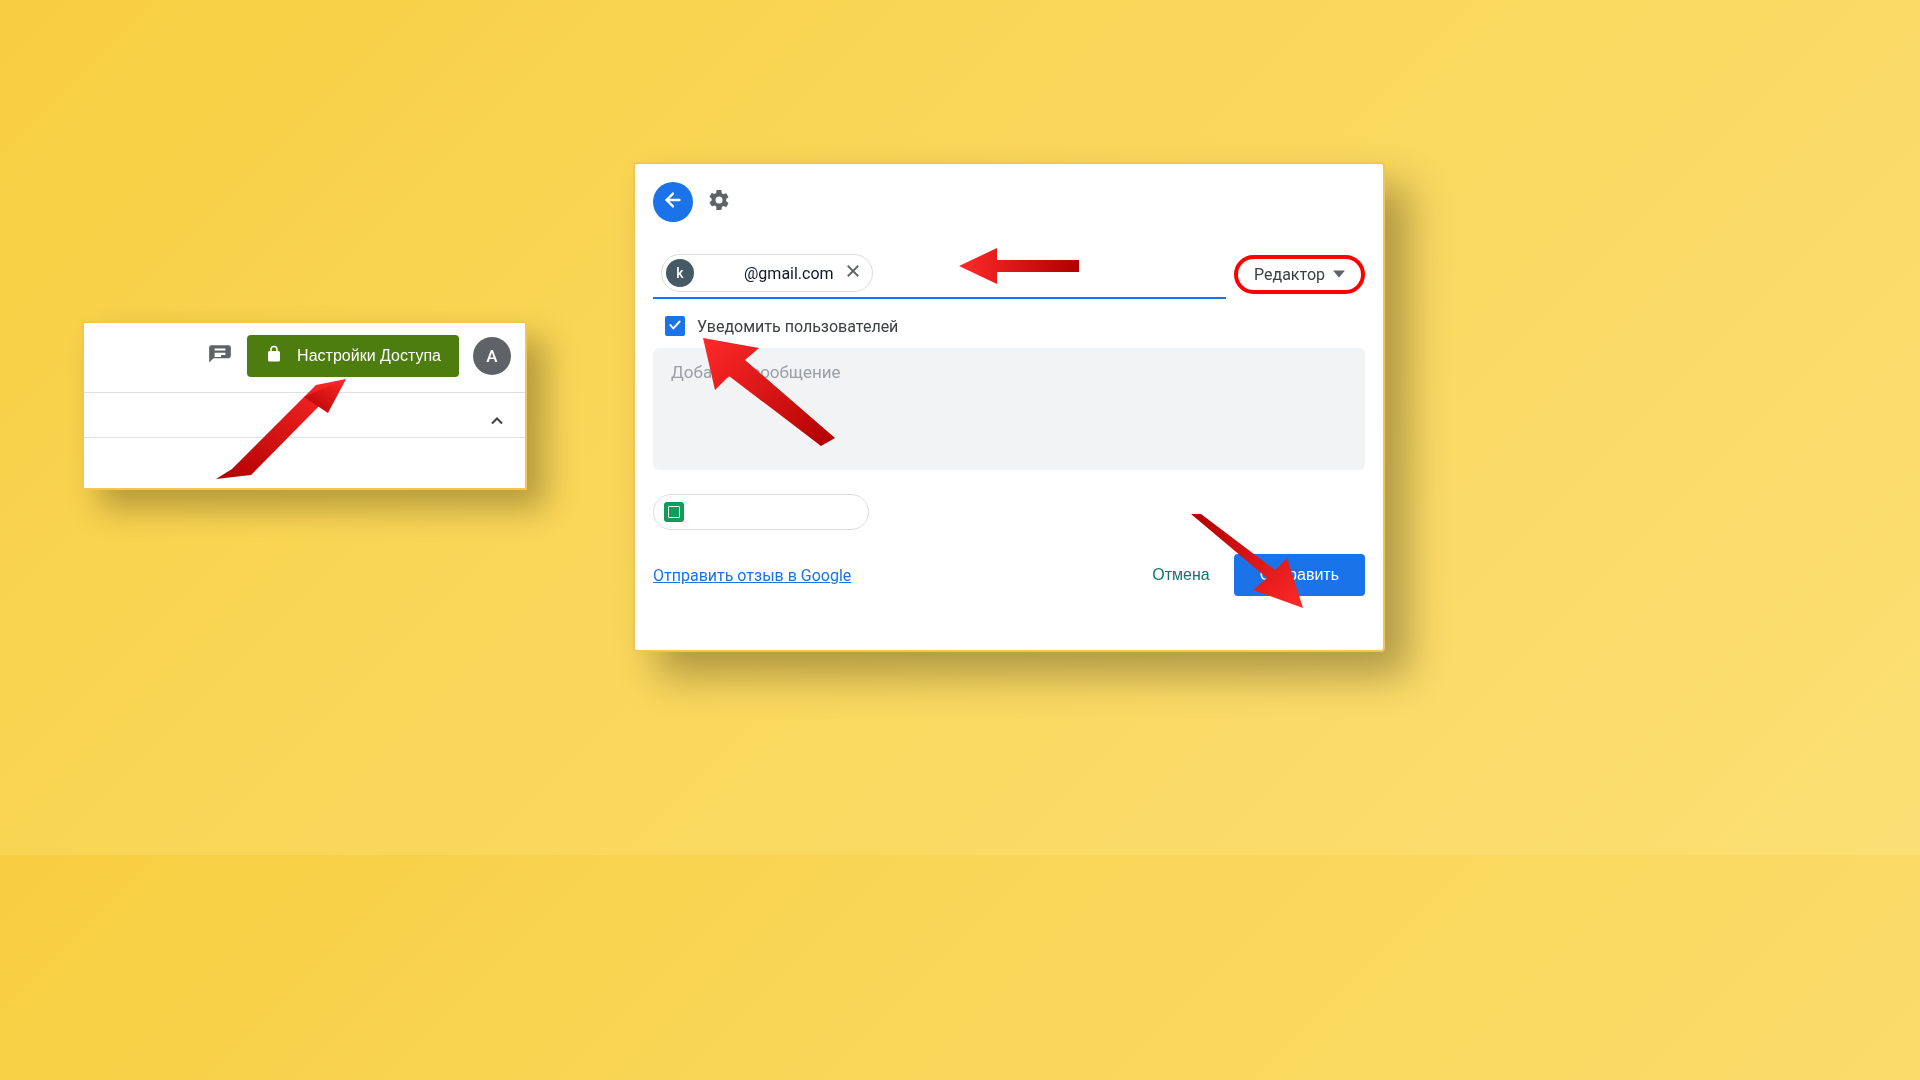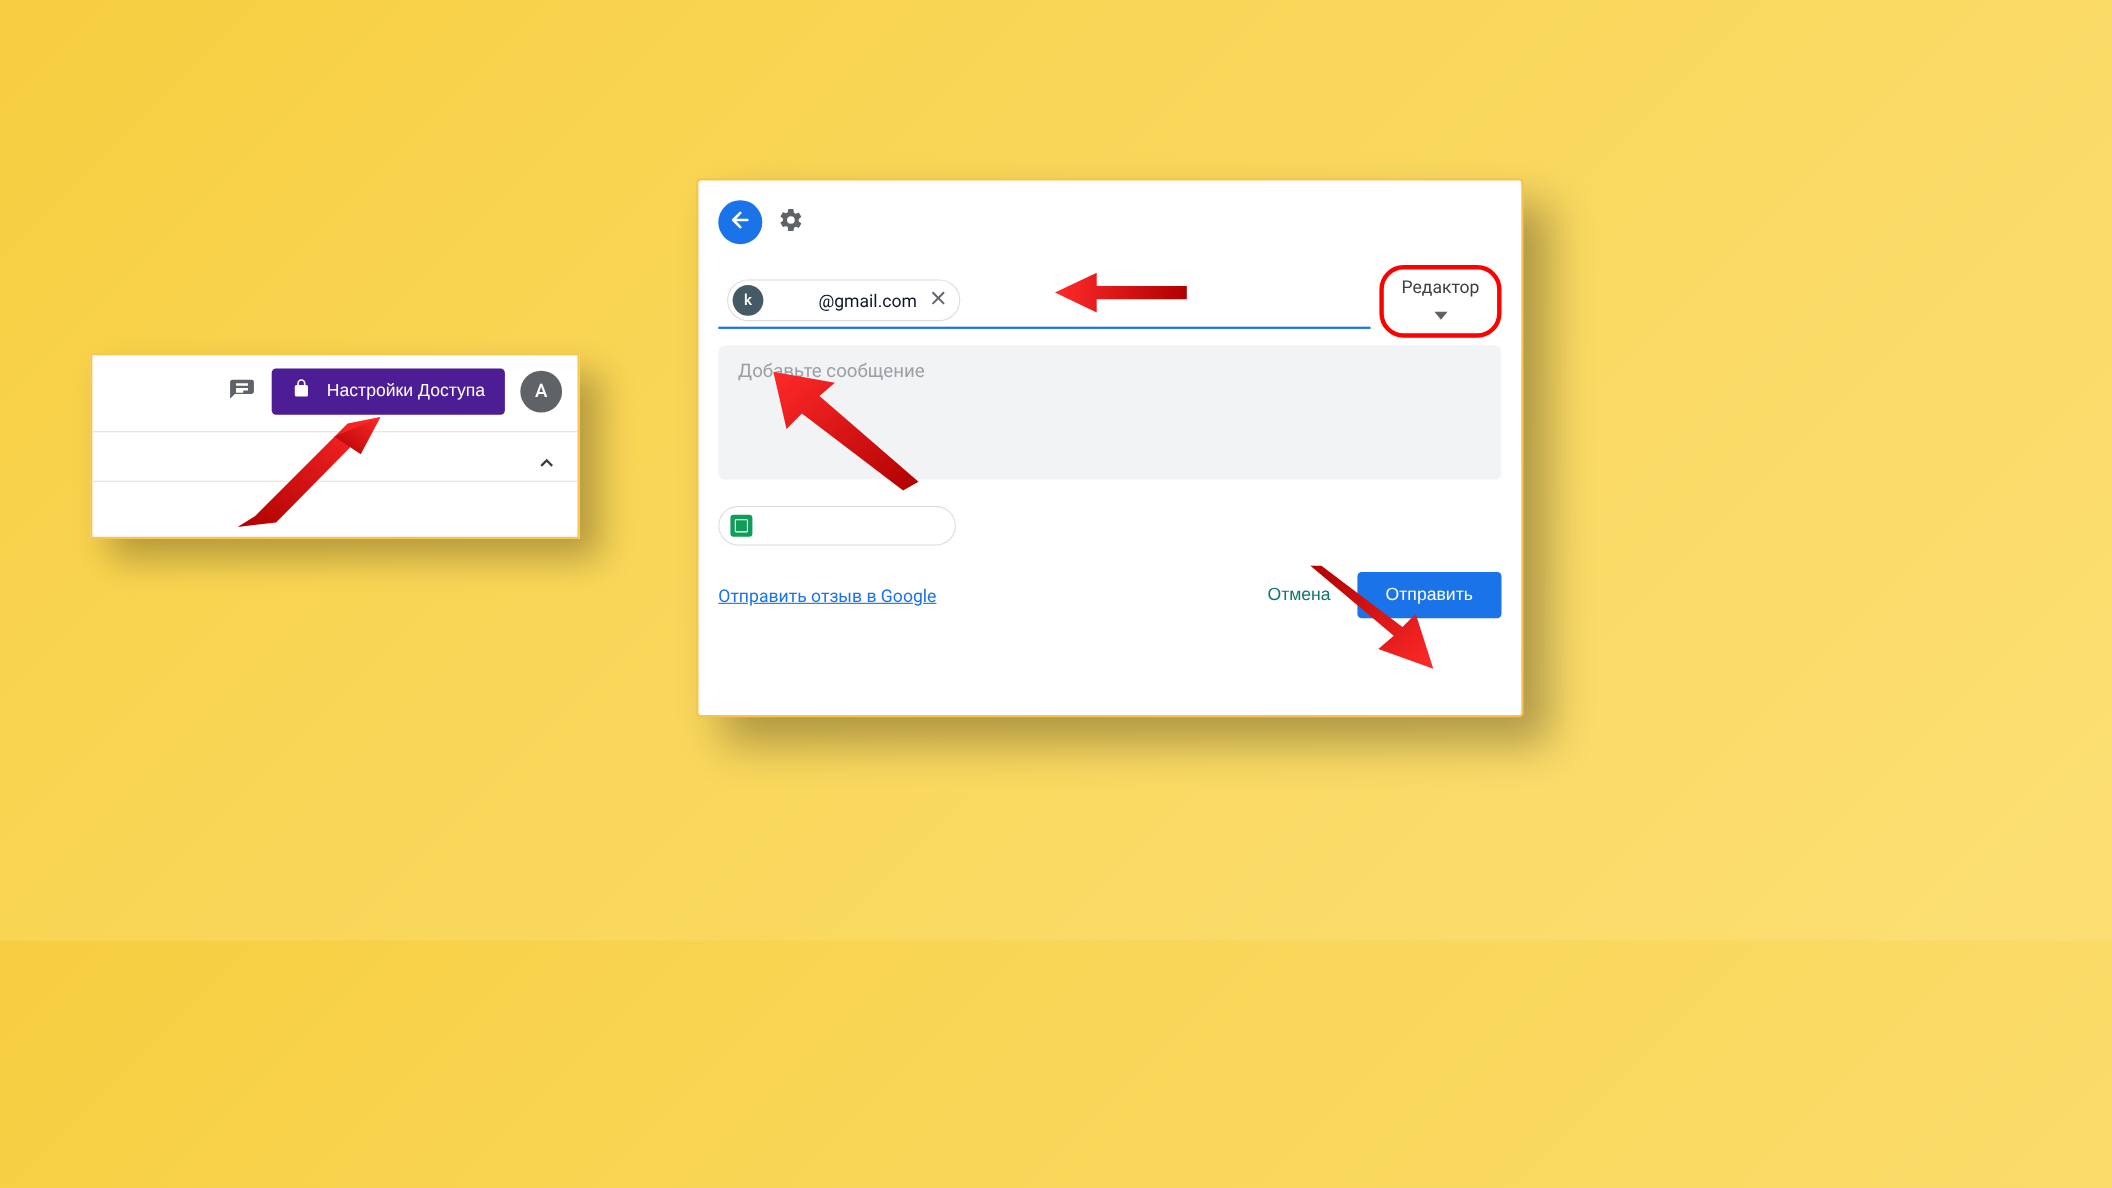--- a/index.html
+++ b/index.html
@@ -18,21 +18,21 @@
     box-shadow: 18px 18px 30px rgba(0,0,0,.28);
   }
   .snippet .toprow {
     height: 65px; display: flex; align-items: center; justify-content: flex-end;
     gap: 14px; padding-right: 14px;
   }
   .comment-icon {
     width: 26px; height: 26px; color: #5f6368;
   }
   .share-btn {
-    background: #4c1d95; color: #fff; border: none; border-radius: 4px;
+    background: #4d7c0f; color: #fff; border: none; border-radius: 4px;
     height: 42px; padding: 0 18px; font-size: 16px; font-weight: 500;
     display: inline-flex; align-items: center; gap: 14px; cursor: pointer;
   }
   .share-btn svg { width: 18px; height: 18px; }
   .avatar {
     width: 38px; height: 38px; border-radius: 50%; background: #5f6368;
     color: #fff; display: flex; align-items: center; justify-content: center;
     font-size: 17px; font-weight: 500;
   }
   .snippet .divider1 { border-top: 1px solid #e0e0e0; margin-top: 4px; }
@@ -84,21 +84,21 @@
   }
   .chip .ctext { font-size: 16px; color: #0f172a; padding-left: 40px; }
   .chip .cx { color: #5f6368; cursor: pointer; }
   .chip .cx svg { width: 18px; height: 18px; }
 
   .role-select {
     padding: 6px 16px; border-radius: 22px;
     display: inline-flex; align-items: center; gap: 8px; cursor: pointer;
     color: #3c4043; font-size: 16px;
     border: 4px solid #ff0000;
-    position: relative; z-index: 3; flex-direction: column;
+    position: relative; z-index: 3;
   }
   .role-select svg { width: 12px; height: 12px; color: #5f6368; }
 
   .notify-row {
     margin-top: 14px; display: flex; align-items: center; gap: 12px;
     padding-left: 12px;
   }
   .checkbox {
     width: 20px; height: 20px; border-radius: 2px; background: #1a73e8;
     display: flex; align-items: center; justify-content: center; cursor: pointer;
@@ -237,20 +237,30 @@
       <defs>
           <linearGradient id="rg2" x1="1" y1="0" x2="0" y2="0">
             <stop offset="0" stop-color="#b00000"></stop>
             <stop offset="1" stop-color="#ff2a2a"></stop>
           </linearGradient>
         </defs>
       <polygon fill="url(#rg2)" points="120,18 38,18 38,6 0,24 38,42 38,30 120,30"></polygon>
     </svg>
   </div>
 
+  <div class="notify-row">
+    <div class="checkbox">
+      <span>
+        <svg viewBox="0 0 24 24" fill="none" stroke="currentColor" stroke-width="3.2" stroke-linecap="round" stroke-linejoin="round">
+            <polyline points="4 12 9 18 20 6"></polyline>
+          </svg>
+      </span>
+    </div>
+    <span class="notify-label">Уведомить пользователей</span>
+  </div>
 
   <textarea class="msg-box" placeholder="Добавьте сообщение" style=""></textarea>
 
   
   <svg class="ann" style="left:50px; top:174px; width:160px; height:110px;" viewBox="0 0 160 110">
     <defs>
         <linearGradient id="rg3" x1="1" y1="1" x2="0" y2="0">
           <stop offset="0" stop-color="#b00000"></stop>
           <stop offset="1" stop-color="#ff2a2a"></stop>
         </linearGradient>

